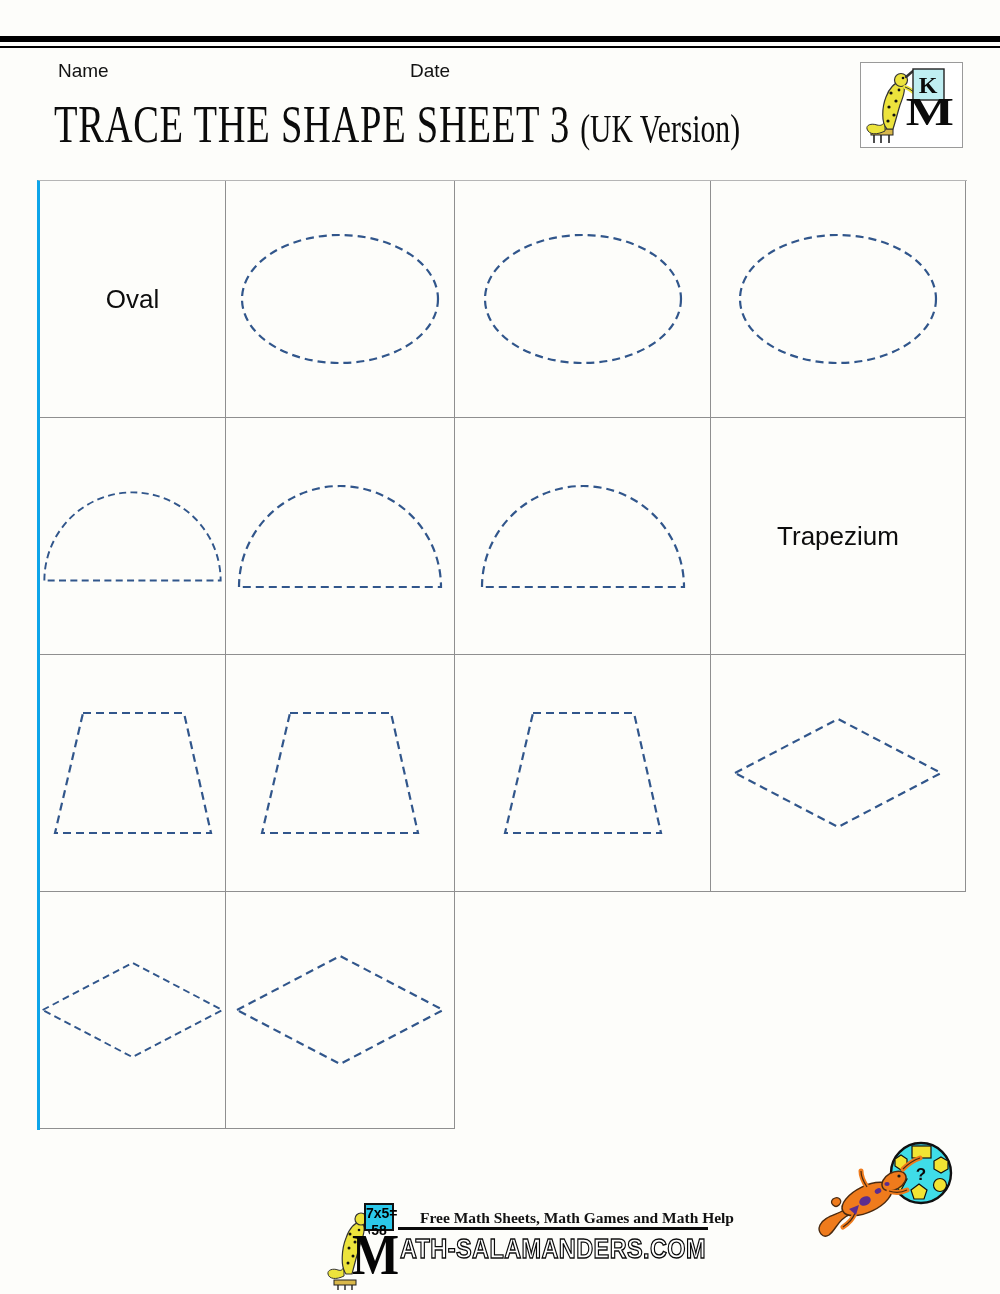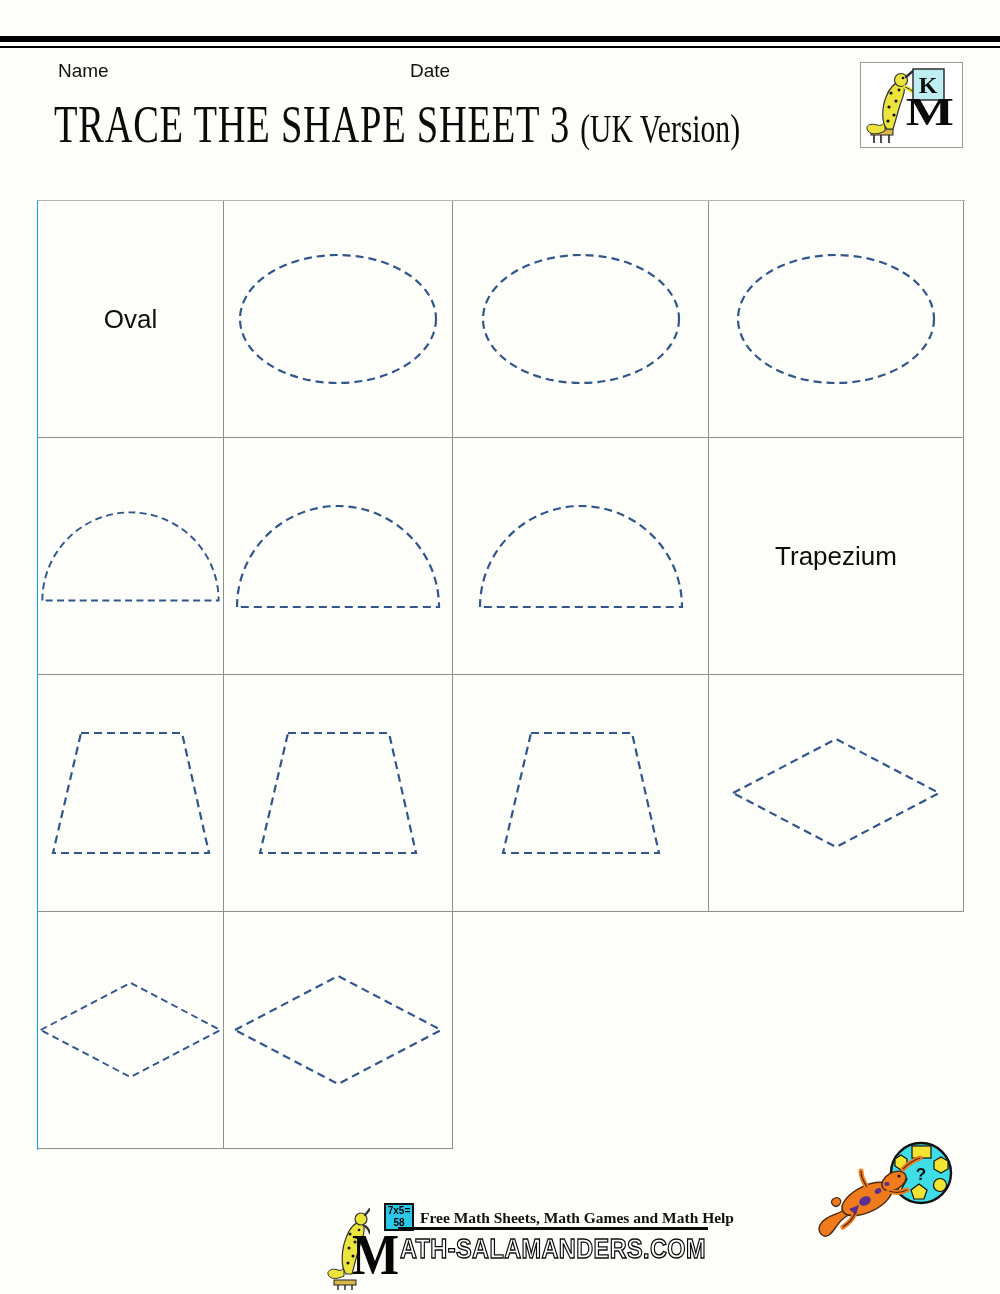--- a/index.html
+++ b/index.html
@@ -22,36 +22,35 @@
   }
   .title .suffix{font-size:40px;letter-spacing:0;}
   
   .logo-top{left:860px;top:62px;width:103px;height:86px;background:#ffffff;
     border:1px solid #9a9a9a;box-sizing:border-box;}
   
   .grid{
     left:37px;top:180px;width:927px;height:949px;display:grid;
     grid-template-columns:186px 229px 256px 255px;
     grid-template-rows:repeat(4,237px);
-    border-top:1px solid #b5b5b5;border-left:1px solid #0ea5e9;
+    border-top:1px solid #b5b5b5;border-left:3px solid #0ea5e9;
     box-sizing:content-box;
-    margin-top:20px;
   }
   .cell{border-right:1px solid #8f8f8f;border-bottom:1px solid #8f8f8f;
     display:flex;align-items:center;justify-content:center;}
   .row-label{font-size:26px;color:#0d0d0d;}
   
   .tagline{left:420px;top:1209px;font-size:15.5px;font-weight:bold;white-space:nowrap;font-family:Liberation Serif, serif;}
   .footer-rule{left:398px;top:1227px;width:310px;height:3px;background:#0a0a0a;}
   .brand-m{left:352px;top:1226px;font-family:"Liberation Serif",serif;font-weight:bold;
     font-size:58px;line-height:1;transform:scaleX(0.86);transform-origin:0 0;color:#050505;}
   .brand-rest-wrap{left:398px;top:1233px;}
-  .board{left:384px;top:1203px;width:30px;height:28px;background:#2bc8ea;
+  .board{left:364px;top:1203px;width:30px;height:28px;background:#2bc8ea;
     border:2px solid #101010;box-sizing:border-box;text-align:center;
-    font-size:10px;font-weight:bold;line-height:1.2;color:#000;}
+    font-size:14px;font-weight:bold;line-height:1.2;color:#000;}
   svg{display:block;}
 </style>
 </head>
 <body>
 
 <div class="page">
 
   <div class="abs bar-thick"></div>
   <div class="abs bar-thin"></div>
 

